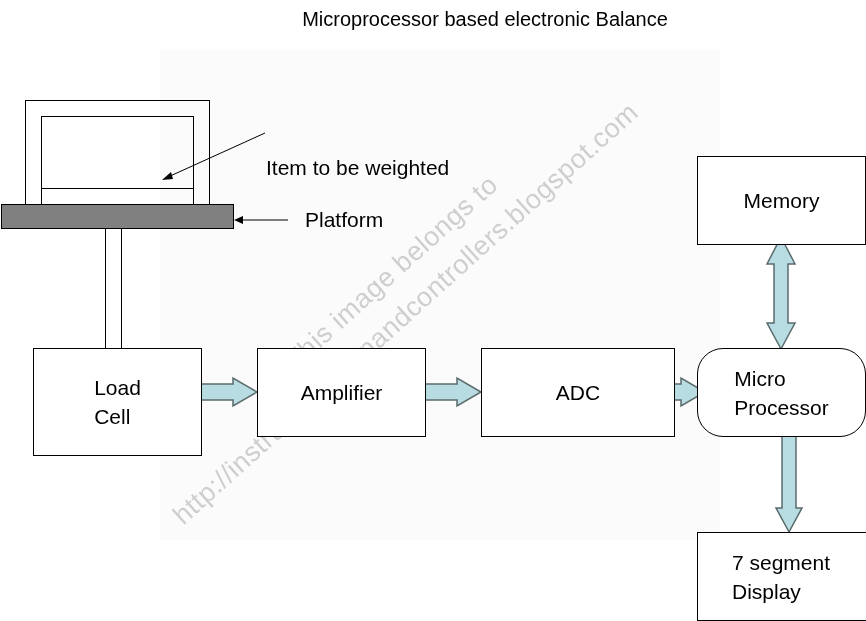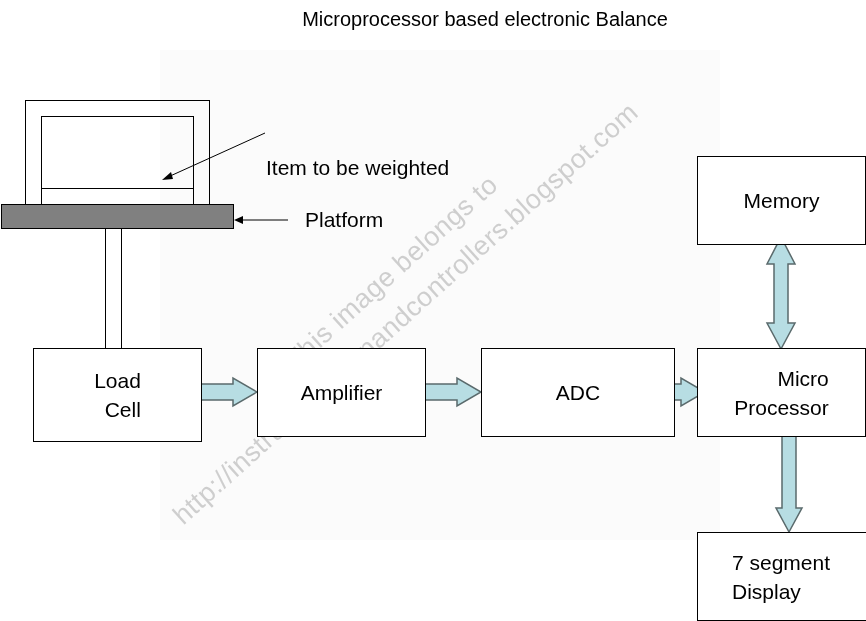--- a/index.html
+++ b/index.html
@@ -1,21 +1,21 @@
 <!DOCTYPE html>
 <html><head>
 <meta charset="utf-8">
 <style>
   html, body { margin:0; padding:0; background:#ffffff; }
   body { width:866px; height:621px; position:relative; overflow:hidden;
          font-family:"Liberation Sans", sans-serif; color:#000; }
   .bg-tint { position:absolute; left:160px; top:50px; width:560px; height:490px; background:#fbfbfb; }
   .title { position:absolute; left:0; width:970px; top:8px; text-align:center; font-size:20px; }
   .box { position:absolute; border:1px solid #000; background:#fff; box-sizing:border-box;
-         display:flex; align-items:center; justify-content:center; text-align:right;
+         display:flex; align-items:center; justify-content:center; text-align:left;
          font-size:21px; line-height:29px; white-space:pre-line; }
   .label { position:absolute; font-size:21px; white-space:nowrap; }
   svg.overlay { position:absolute; left:0; top:0; width:866px; height:621px; pointer-events:none; }
   .watermark { position:absolute; font-size:27px; color:rgba(170,170,170,0.55); white-space:nowrap;
                transform-origin:left bottom; transform:rotate(-42deg); letter-spacing:0.5px;
                font-family:"Liberation Sans", sans-serif; }
 </style>
 </head>
 <body>
 
@@ -51,21 +51,21 @@
 
     <polygon points="781,237 795,264 788,264 788,323 795,323 781,349 767,323 774,323 774,264 767,264"></polygon>
 
     <polygon points="782,436 796,436 796,508 802,508 789,532 776,508 782,508"></polygon>
   </g>
 </svg>
 
 <div class="label" style="left:266px; top:120px;margin-top:36px;">Item to be weighted</div>
 <div class="label" style="left:305px; top:208px;text-align:right;">Platform</div>
 
-<div class="box" style="left:33px; top:348px; width:169px; height:94px;">Load
+<div class="box" style="left:33px; top:348px; width:169px; height:108px;">Load
 Cell</div>
 <div class="box" style="left:257px; top:348px; width:169px; height:89px;">Amplifier</div>
 <div class="box" style="left:481px; top:348px; width:194px; height:89px;">ADC</div>
-<div class="box" style="left:697px; top:348px; width:169px; height:89px;">Micro
+<div class="box" style="left:697px; top:348px; width:169px; height:89px;border-radius:26px;">Micro
 Processor</div>
 <div class="box" style="left:697px; top:156px; width:169px; height:89px;">Memory</div>
 <div class="box" style="left:697px; top:532px; width:195px; height:89px; justify-content:flex-start; text-align:left; padding-left:34px;">7 segment
 Display</div>
 
 </body></html>

